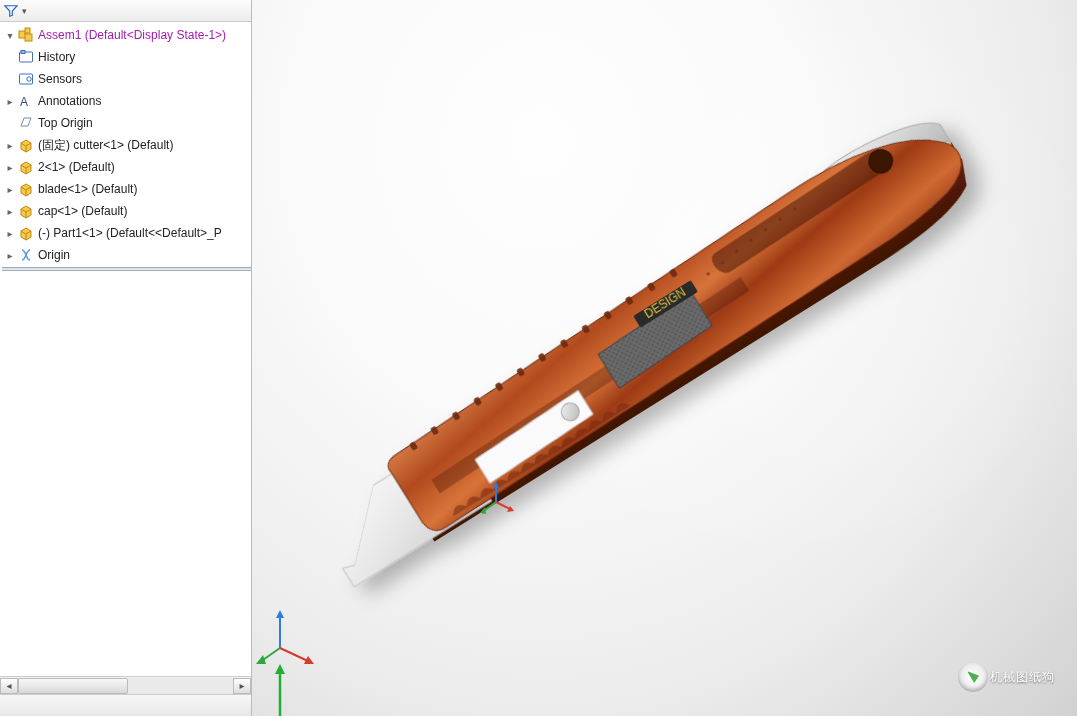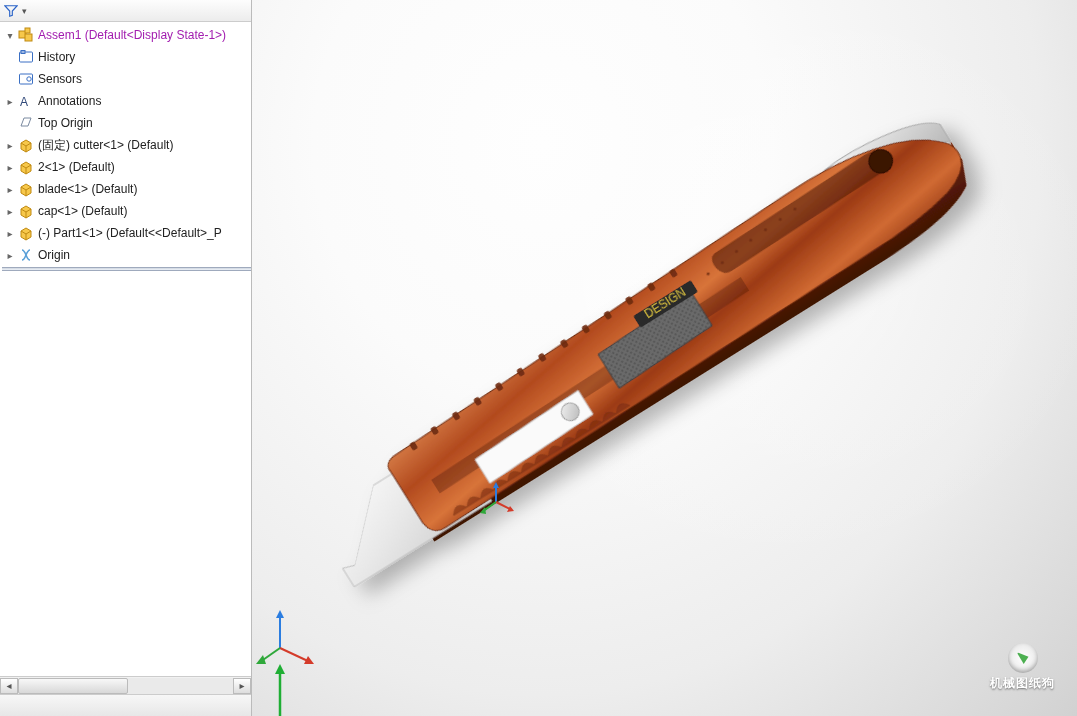--- a/index.html
+++ b/index.html
@@ -24,21 +24,21 @@
 .scroll-h { height: 18px; background: #f1f1f1; border-top: 1px solid #ccc; display: flex; align-items: center; }
 .scroll-h .btn { width: 18px; height: 16px; background: linear-gradient(#fff,#ddd); border: 1px solid #bbb; display: flex; align-items: center; justify-content: center; font-size: 10px; color: #555; }
 .scroll-h .track { flex: 1; height: 16px; background: #eaeaea; position: relative; }
 .scroll-h .thumb { position: absolute; left: 0; top: 0; bottom: 0; width: 110px; background: linear-gradient(#f8f8f8,#d8d8d8); border: 1px solid #bbb; border-radius: 2px; }
 .tabbar { height: 22px; background: linear-gradient(#f7f7f7,#e7e7e7); border-top: 1px solid #ccc; display: flex; align-items: stretch; padding: 2px 6px; gap: 18px; }
 .tabbar .tab { width: 24px; display: flex; align-items: center; justify-content: center; }
 .viewport { flex: 1; position: relative; background: radial-gradient(110% 140% at 35% 20%, #fefefe 0%, #fbfbfb 25%, #ededed 55%, #d6d6d6 78%, #bdbdbd 100%); overflow: hidden; }
 .gradient-follow { position:absolute; inset:0; background: radial-gradient(60% 60% at 62% 38%, rgba(255,255,255,0.35), rgba(0,0,0,0) 70%); }
 .knife { position: absolute; left: 0; top: 0; width: 100%; height: 100%; }
 .triad { position: absolute; left: 8px; bottom: -24px; width: 100px; height: 100px; }
-.watermark { position: absolute; right: 22px; bottom: 24px; display: flex; align-items: center; gap: 2px; color: #fff; text-shadow: 0 1px 2px rgba(0,0,0,.5); font-size: 22px; font-weight: 700; letter-spacing: 1px; flex-direction: column; }
+.watermark { position: absolute; right: 22px; bottom: 24px; display: flex; align-items: center; gap: 2px; color: #fff; text-shadow: 0 1px 2px rgba(0,0,0,.5); font-size: 22px; font-weight: 400; letter-spacing: 1px; }
 .watermark .wm-ico { width: 30px; height: 30px; border-radius: 50%; background: radial-gradient(#fff,#e0e0e0); box-shadow: inset 0 -2px 4px rgba(0,0,0,.3); display:flex; align-items:center; justify-content:center; }
 .watermark .wm-ico::after { content:""; width:12px; height:12px; background:#4caf50; border-radius:3px 3px 3px 0; clip-path: polygon(0 0,100% 40%,60% 100%,0 0);}
 .manip { position:absolute; pointer-events:none; }
 .manip svg { overflow:visible; }
 </style>
 </head>
 <body>
 
 <div class="app">
 

